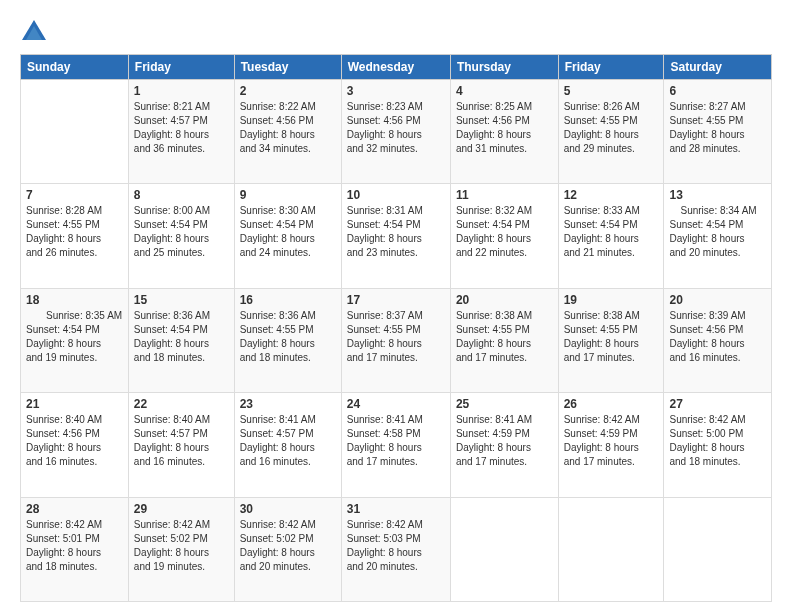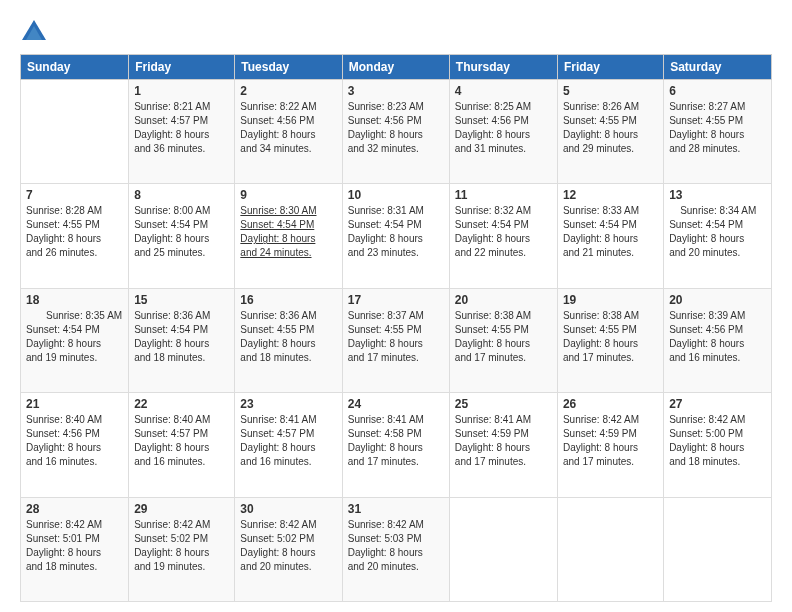--- a/index.html
+++ b/index.html
@@ -124,21 +124,21 @@
       <div class="location"></div>
     </div>
   </div>
 
   <table class="calendar-table">
     <thead>
       <tr>
       <th>Sunday</th>
           <th>Friday</th>
           <th>Tuesday</th>
-          <th>Monday</th>
+          <th>Wednesday</th>
           <th>Thursday</th>
           <th>Friday</th>
           <th>Saturday</th>
         </tr>
     </thead>
     <tbody>
     <tr>
           <td class="empty"></td>
           <td><span class="day-number">1</span><span class="day-info" style="white-space: pre-line;">Sunrise: 8:21 AM
 Sunset: 4:57 PM
@@ -167,21 +167,21 @@
         </tr>
         <tr>
           <td><span class="day-number">7</span><span class="day-info" style="white-space: pre-line;">Sunrise: 8:28 AM
 Sunset: 4:55 PM
 Daylight: 8 hours
 and 26 minutes.</span></td>
           <td><span class="day-number">8</span><span class="day-info" style="white-space: pre-line;">Sunrise: 8:00 AM
 Sunset: 4:54 PM
 Daylight: 8 hours
 and 25 minutes.</span></td>
-          <td><span class="day-number">9</span><span class="day-info" style="white-space: pre-line; text-decoration: underline;">Sunrise: 8:30 AM
+          <td><span class="day-number">9</span><span class="day-info" style="white-space: pre-line;">Sunrise: 8:30 AM
 Sunset: 4:54 PM
 Daylight: 8 hours
 and 24 minutes.</span></td>
           <td><span class="day-number">10</span><span class="day-info" style="white-space: pre-line;">Sunrise: 8:31 AM
 Sunset: 4:54 PM
 Daylight: 8 hours
 and 23 minutes.</span></td>
           <td><span class="day-number">11</span><span class="day-info" style="white-space: pre-line;">Sunrise: 8:32 AM
 Sunset: 4:54 PM
 Daylight: 8 hours

